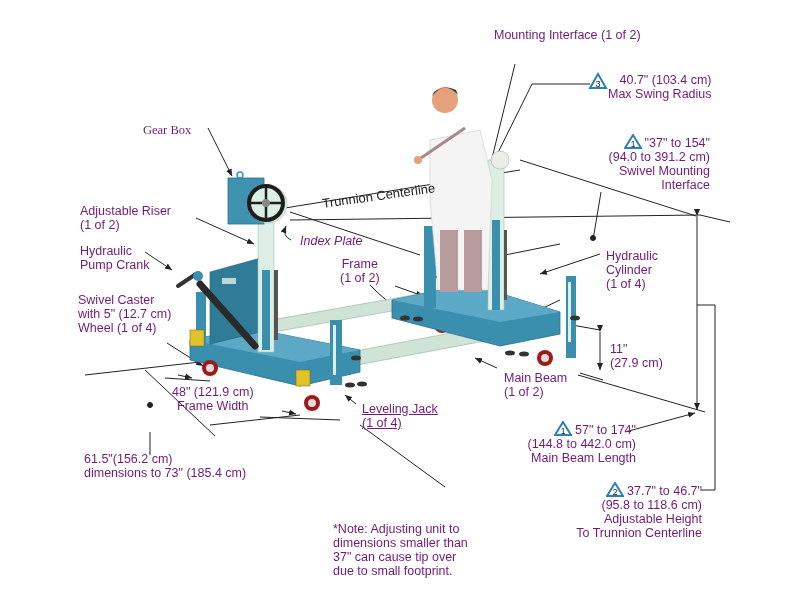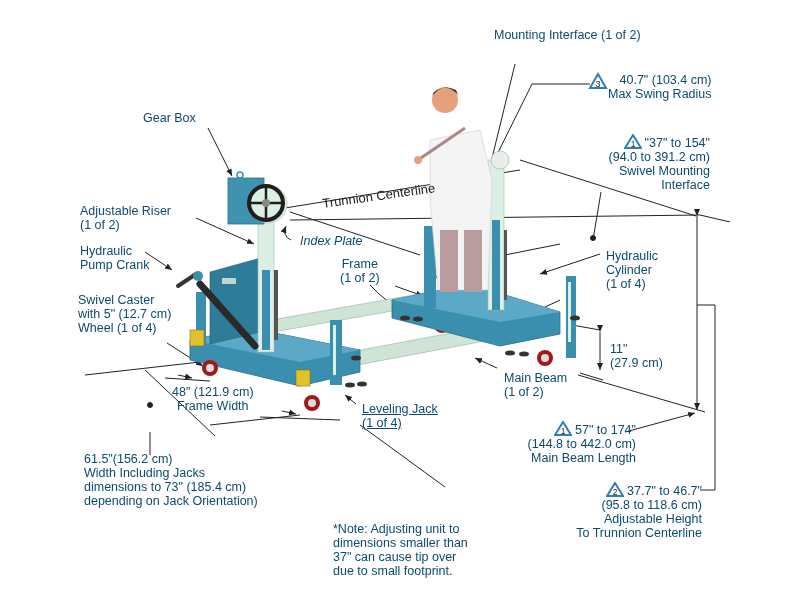--- a/index.html
+++ b/index.html
@@ -1,19 +1,19 @@
 <!DOCTYPE html>
 <html><head>
 <meta charset="utf-8">
 <style>
   html, body { margin:0; padding:0; background:#ffffff; }
   body { width:800px; height:600px; position:relative; overflow:hidden;
          font-family: "Liberation Sans", sans-serif; color:#222; }
   #diagram { position:absolute; left:0; top:0; width:800px; height:600px; }
-  .lbl { position:absolute; font-size:12.5px; line-height:14px; color:#0c4a6e; white-space:nowrap; }
+  .lbl { position:absolute; font-size:12.5px; line-height:14px; color:#701a75; white-space:nowrap; }
   .lbl.r { text-align:right; }
   .lbl.c { text-align:center; }
   .lbl div { display:block; }
   .tri { display:inline-block; vertical-align:-2px; margin-right:3px; }
 </style>
 </head>
 <body>
 
 <svg id="diagram" viewBox="0 0 800 600" xmlns="http://www.w3.org/2000/svg">
   <defs>
@@ -189,21 +189,21 @@
     <svg class="tri" width="18" height="15" viewBox="0 0 18 15">
         <polygon points="9,1 17,14 1,14" fill="#fff" stroke="#2e7fb8" stroke-width="2"></polygon>
         <text x="9" y="13" font-size="8.5" text-anchor="middle" font-family="Liberation Sans, sans-serif" fill="#222">1</text>
       </svg><span>"37" to 154"</span>
   </div>
   <div>(94.0 to 391.2 cm)</div>
   <div>Swivel Mounting</div>
   <div>Interface</div>
 </div>
 
-<div class="lbl" style="left:143px; top:111px;">Gear Box</div>
+<div class="lbl" style="left:143px; top:123px;font-family:Liberation Serif, serif;">Gear Box</div>
 
 <div class="lbl" style="left:80px; top:204px;">
   <div>Adjustable Riser</div>
   <div>(1 of 2)</div>
 </div>
 
 <div class="lbl" style="left:300px; top:234px;font-style:italic;">Index Plate</div>
 
 <div class="lbl" style="left:80px; top:244px;">
   <div>Hydraulic</div>
@@ -253,23 +253,21 @@
         <polygon points="9,1 17,14 1,14" fill="#fff" stroke="#2e7fb8" stroke-width="2"></polygon>
         <text x="9" y="13" font-size="8.5" text-anchor="middle" font-family="Liberation Sans, sans-serif" fill="#222">1</text>
       </svg><span>57" to 174"</span>
   </div>
   <div>(144.8 to 442.0 cm)</div>
   <div>Main Beam Length</div>
 </div>
 
 <div class="lbl" style="left:84px; top:452px;">
   <div>61.5"(156.2 cm)</div>
-  <div>Width Including Jacks</div>
   <div>dimensions to 73" (185.4 cm)</div>
-  <div>depending on Jack Orientation)</div>
 </div>
 
 <div class="lbl r" style="right:98px; top:482px;">
   <div>
     <svg class="tri" width="18" height="15" viewBox="0 0 18 15">
         <polygon points="9,1 17,14 1,14" fill="#fff" stroke="#2e7fb8" stroke-width="2"></polygon>
         <text x="9" y="13" font-size="8.5" text-anchor="middle" font-family="Liberation Sans, sans-serif" fill="#222">2</text>
       </svg><span>37.7"  to 46.7"</span>
   </div>
   <div>(95.8 to 118.6 cm)</div>

